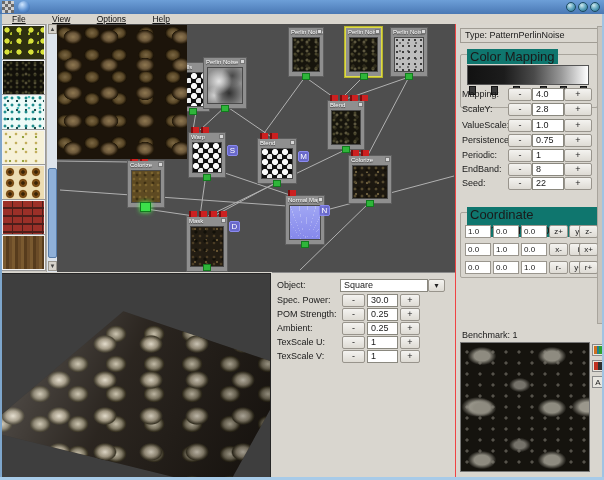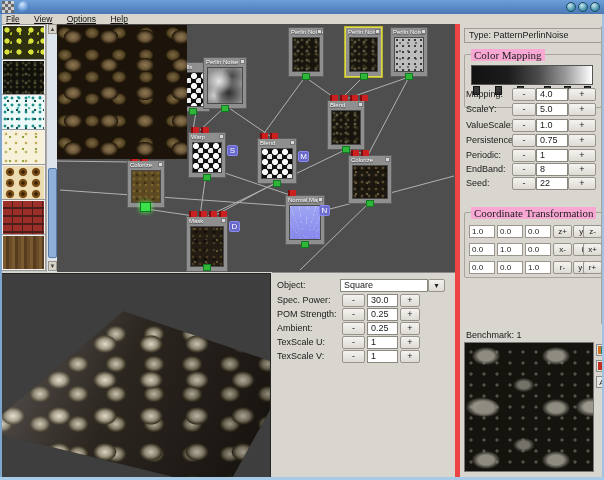--- a/index.html
+++ b/index.html
@@ -16,21 +16,21 @@
   .tb-titletab{position:absolute;left:50%;top:0;transform:translateX(-50%);
       height:13px;padding:0 12px;border-radius:0 0 3px 3px;
       background:linear-gradient(180deg,#ececec,#c6c6c6);
       font-size:9px;line-height:13px;white-space:nowrap;color:#1c1c1c;}
   .tb-btn{position:absolute;top:2px;width:10px;height:10px;border-radius:50%;
       background:radial-gradient(circle at 35% 30%,#cde8ee 0%,#58a0ba 55%,#2a6a88 100%);
       border:1px solid #1d4a60;box-sizing:border-box;}
   
   .menubar{position:absolute;left:0;top:14px;width:604px;height:10px;background:#d9d5cd;
       border-bottom:1px solid #b4b0a8;font-size:8.5px;line-height:10px;}
-  .menu-item{display:inline-block;padding:0 6px;text-decoration:underline;color:#111;}
+  .menu-item{display:inline-block;padding:0 12px;text-decoration:underline;color:#111;}
   
   .sidebar{position:absolute;left:0;top:24px;width:46px;height:248px;background:#cfccc5;}
   .thumb{position:absolute;left:2px;width:41px;height:33px;border:1px solid #f2f2f2;
          box-shadow:0 0 0 1px #9a9a9a;}
   .th-stars{background-color:#2e3010;background-image:
       radial-gradient(circle at 4px 4px,#d8e23a 2.2px,transparent 3px),
       radial-gradient(circle at 9px 8px,#aebc2a 1.6px,transparent 2.4px);
       background-size:12px 11px,9px 9px;}
   .th-moss{background-color:#12100a;background-image:
       radial-gradient(circle at 2px 2px,#3c3a22 1px,transparent 1.8px),
@@ -112,25 +112,25 @@
   .tex-dirtdark{background-color:#221c12;background-image:
       radial-gradient(circle at 2px 2px,#4a3c24 1px,transparent 1.7px),
       radial-gradient(circle at 5px 5px,#121008 1.2px,transparent 2px),
       radial-gradient(circle at 4px 2px,#665432 .8px,transparent 1.4px);
       background-size:7px 7px,9px 9px,11px 11px;}
   .tex-normal{background-image:
       repeating-conic-gradient(from 255deg at 50% 120%,rgba(255,255,255,.25) 0deg 1deg,rgba(0,0,0,0) 1deg 12deg),
       linear-gradient(180deg,#a0a6f4 0%,#8588ea 100%);}
   
   .rpanel{position:absolute;left:455px;top:24px;width:150px;height:456px;background:#d9d6cf;
-      border-left:5px solid #ef4444;box-sizing:border-box;}
+      border-left:1px solid #ef4444;box-sizing:border-box;}
   .typebox{position:absolute;left:4px;top:4px;width:138px;height:15px;border:1px solid #a09c94;
       box-sizing:border-box;font-size:9px;line-height:13px;padding-left:4px;}
   .group{position:absolute;border:1px solid #a8a49c;border-radius:2px;box-sizing:border-box;}
-  .group-title{position:absolute;top:-6px;left:6px;background:#f9a8d4;padding:0 3px;font-size:11px;font-family:Liberation Serif, serif;}
+  .group-title{position:absolute;top:-6px;left:6px;background:#0f766e;padding:0 3px;font-size:13px;}
   .cm-group{left:4px;top:30px;width:138px;height:54px;}
   .cm-bar{position:absolute;left:6px;top:10px;width:122px;height:20px;border:1px solid #555;box-sizing:border-box;
       background:linear-gradient(90deg,#121212 0%,#1c1c1c 30%,#4a4a4a 55%,#9a9a9a 78%,#e8e8e8 95%,#ffffff 100%);}
   .cm-handle{position:absolute;top:31px;width:7px;height:9px;background:#3a3a3a;border:1px solid #141414;box-sizing:border-box;}
   .prow{position:absolute;height:13px;font-size:9px;}
   .prow .lbl{position:absolute;left:0;top:1px;white-space:nowrap;}
   .btn{position:absolute;height:13px;background:linear-gradient(#f4f3f0,#dedbd4);
       border:1px solid #98948c;border-radius:2px;font-size:9px;line-height:11px;text-align:center;
       box-sizing:border-box;color:#222;}
   .fld{position:absolute;height:13px;background:#fff;border:1px solid #8a887f;box-sizing:border-box;
@@ -361,21 +361,21 @@
 
     <div class="prow" style="left:6px;top:64px;width:140px">
       <span class="lbl">Mapping:</span>
       <span class="btn" style="left:46px;width:24px">-</span>
       <span class="fld" style="left:70px;width:32px">4.0</span>
       <span class="btn" style="left:102px;width:28px">+</span>
     </div>
     <div class="prow" style="left:6px;top:79px;width:140px">
       <span class="lbl">ScaleY:</span>
       <span class="btn" style="left:46px;width:24px">-</span>
-      <span class="fld" style="left:70px;width:32px">5.0</span>
+      <span class="fld" style="left:70px;width:32px">2.8</span>
       <span class="btn" style="left:102px;width:28px">+</span>
     </div>
     <div class="prow" style="left:6px;top:95px;width:140px">
       <span class="lbl">ValueScale:</span>
       <span class="btn" style="left:46px;width:24px">-</span>
       <span class="fld" style="left:70px;width:32px">1.0</span>
       <span class="btn" style="left:102px;width:28px">+</span>
     </div>
     <div class="prow" style="left:6px;top:110px;width:140px">
       <span class="lbl">Persistence:</span>

